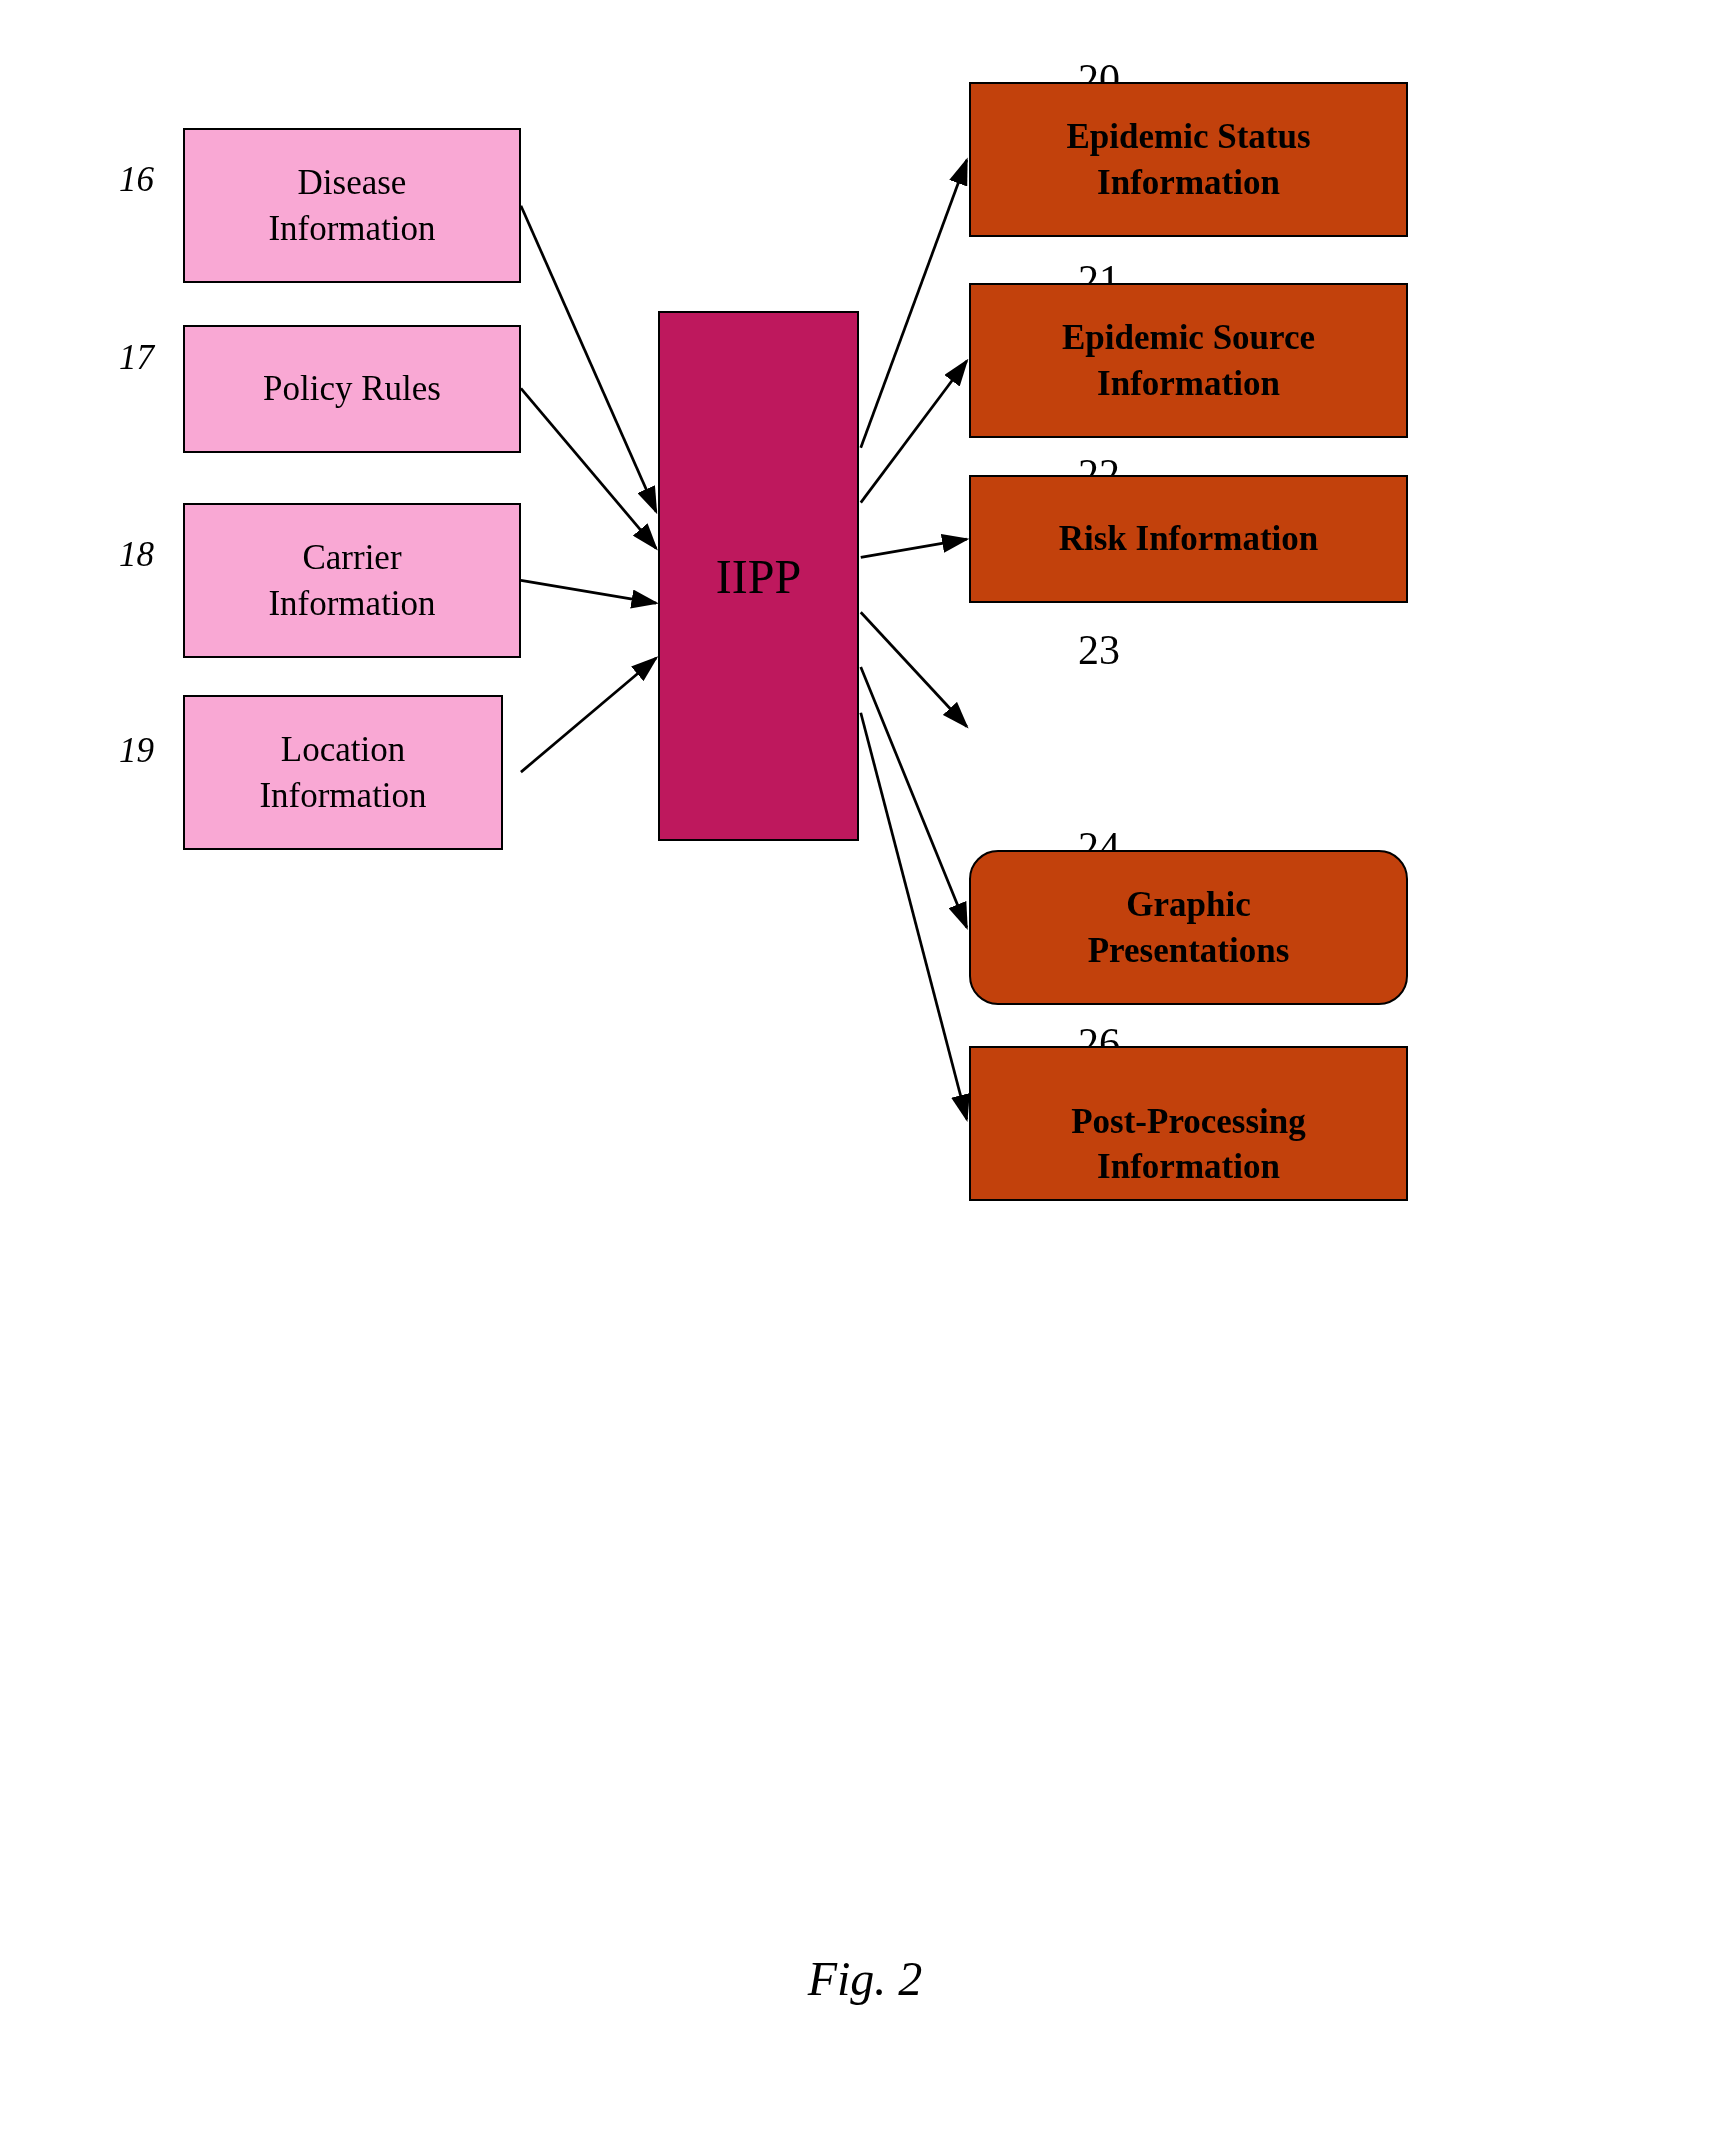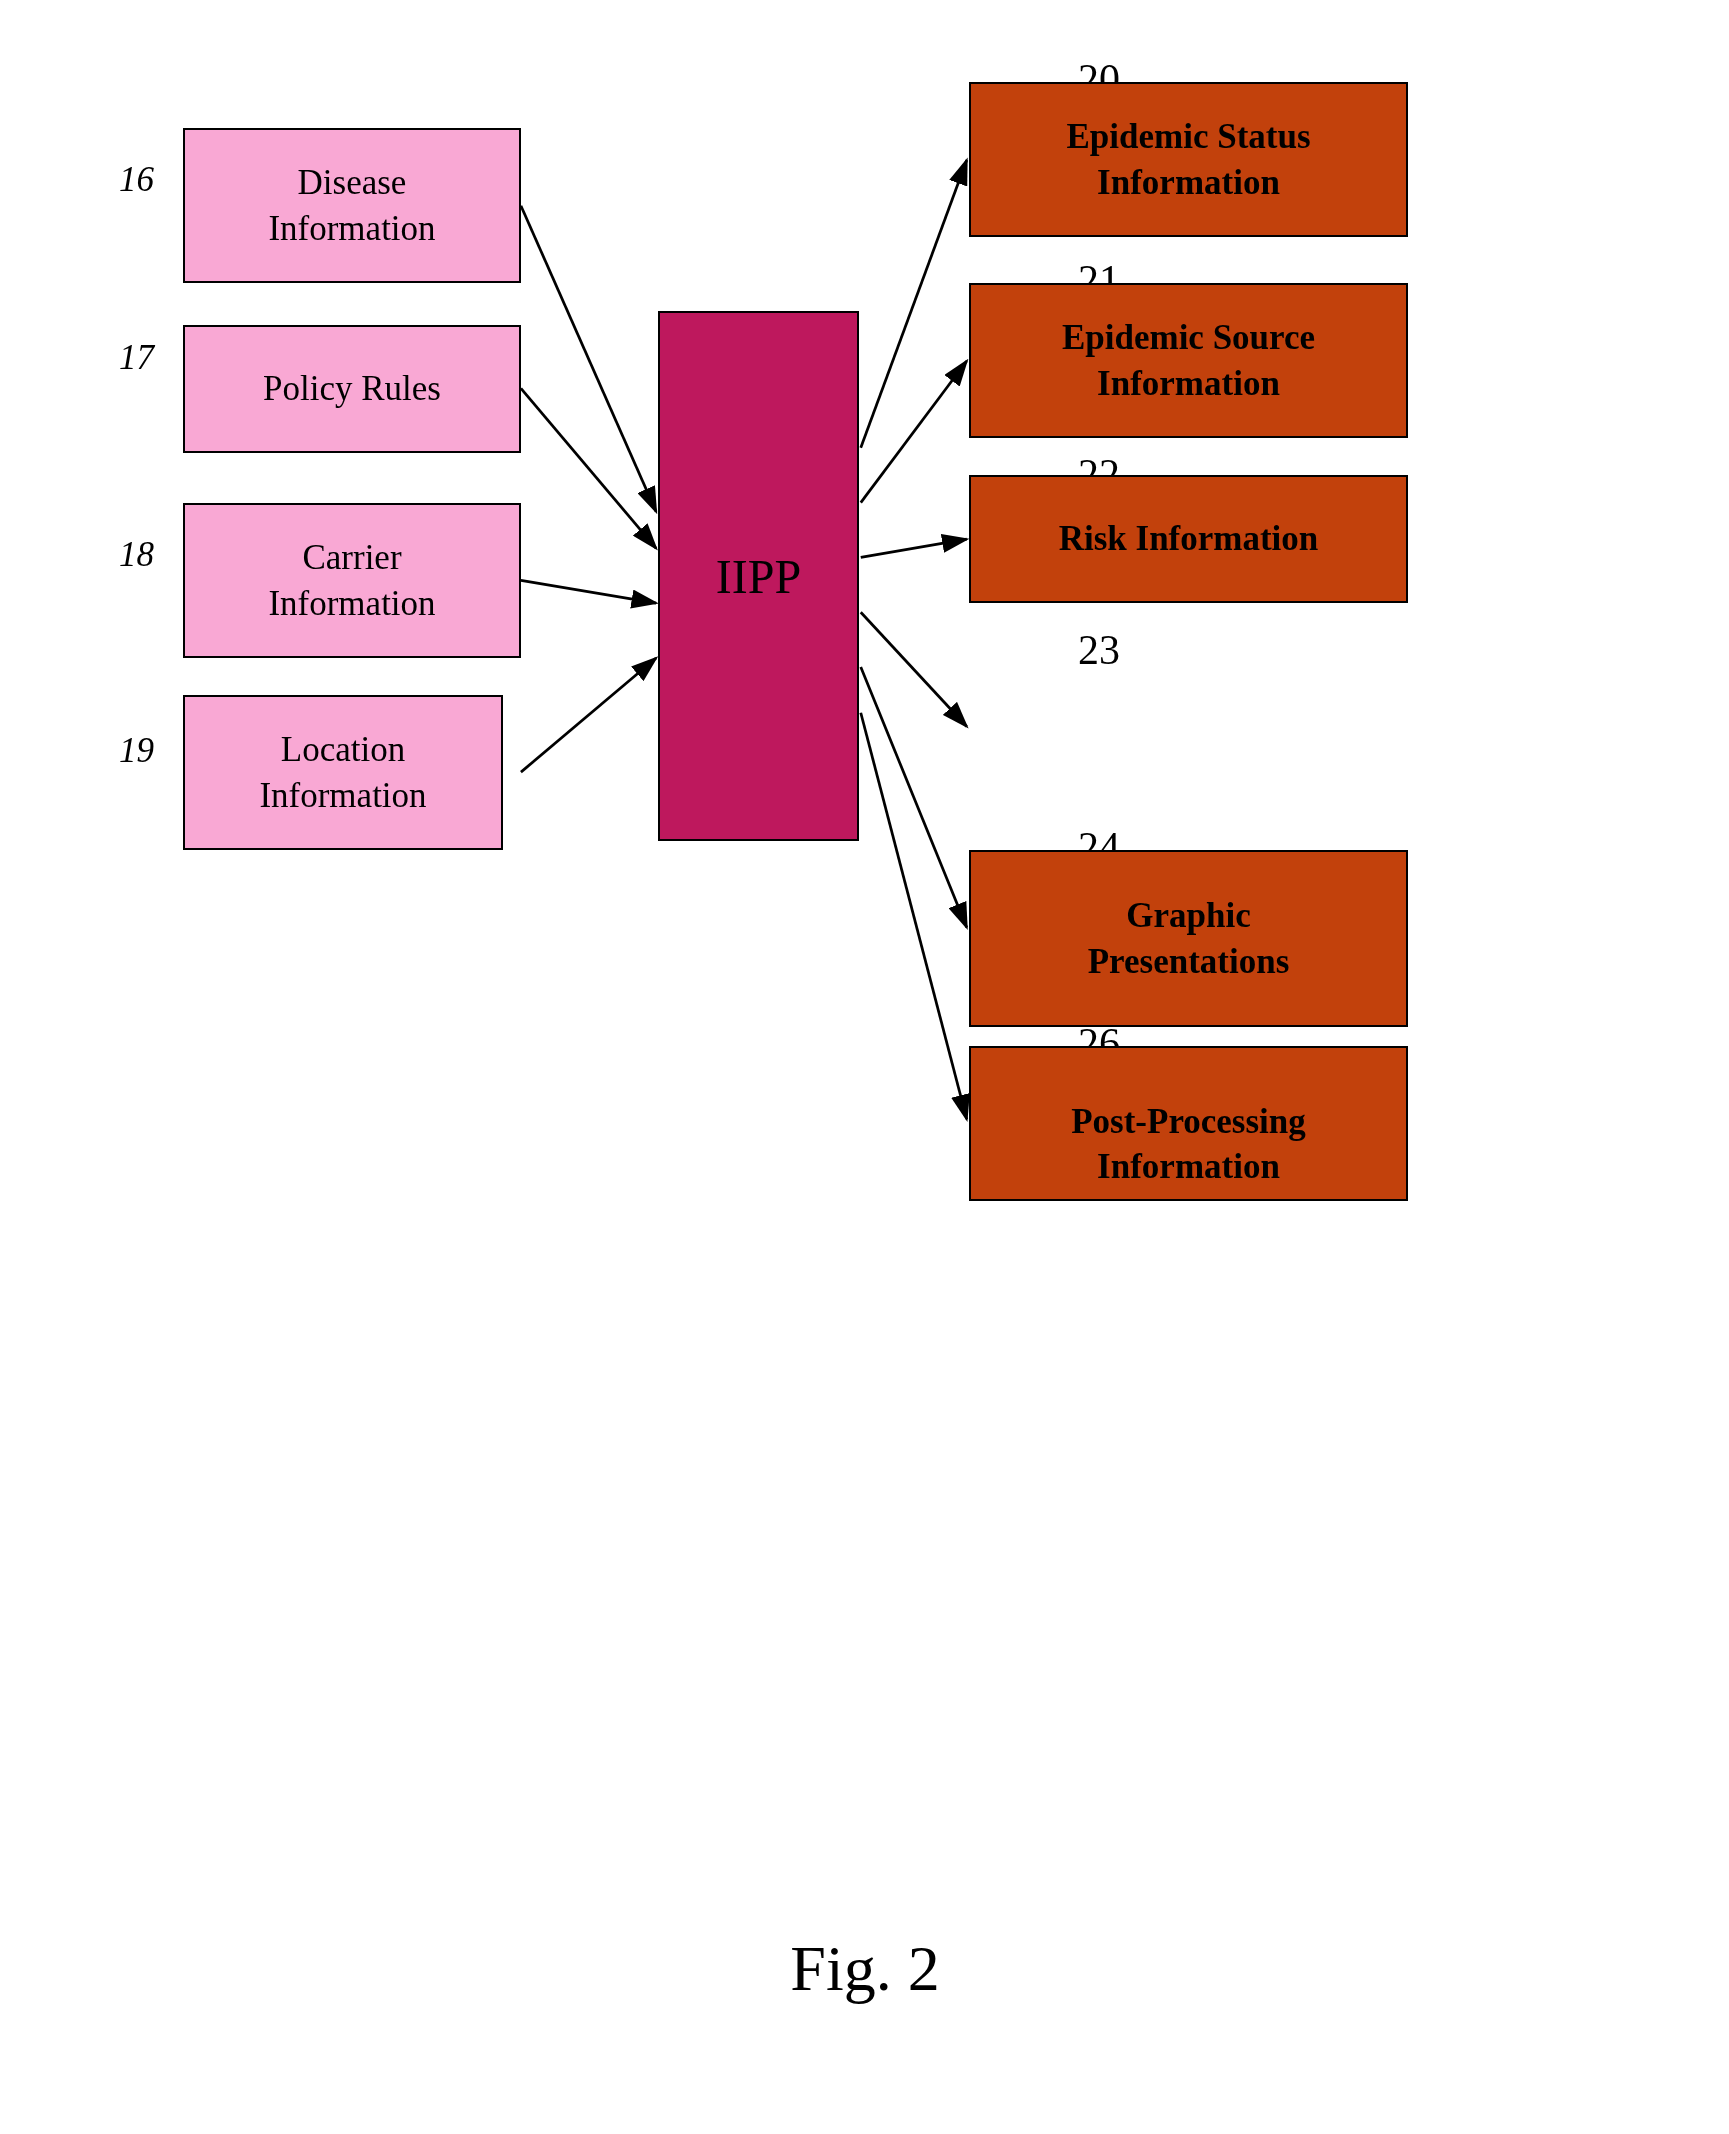--- a/index.html
+++ b/index.html
@@ -72,21 +72,22 @@
       font-size: 48px;
       font-weight: normal;
       background: #be185d;
     }
 
     .fig-label {
       position: absolute;
       bottom: 128px;
       left: 50%;
       transform: translateX(-50%);
-      font-size: 64px;
+      font-size: 48px;
+      font-style: italic;
     }
 
     svg.arrows {
       position: absolute;
       top: 0;
       left: 0;
       width: 100%;
       height: 100%;
       pointer-events: none;
     }
@@ -162,21 +163,21 @@
   </div>
 
   <span class="right-num" style="left:1023px; top:395px;">22</span>
   <div class="right-box" style="left:914px; top:420px; width:439px; height:128px;">
     <span>Risk Information</span>
   </div>
 
   <span class="right-num" style="left:1023px; top:571px;">23</span>
 
   <span class="right-num" style="left:1023px; top:768px;">24</span>
-  <div class="right-box" style="left:914px; top:795px; width:439px; height:177px;">
+  <div class="right-box" style="left:914px; top:795px; width:439px; height:155px;border-radius:29px;">
     <span>Graphic<br>Presentations</span>
   </div>
 
   <span class="right-num" style="left:1023px; top:964px;">26</span>
   <div class="right-box" style="left:914px; top:991px; width:439px; height:155px;align-items:flex-end;">
     <span>Post-Processing<br>Information</span>
   </div>
 
 </div>
 

